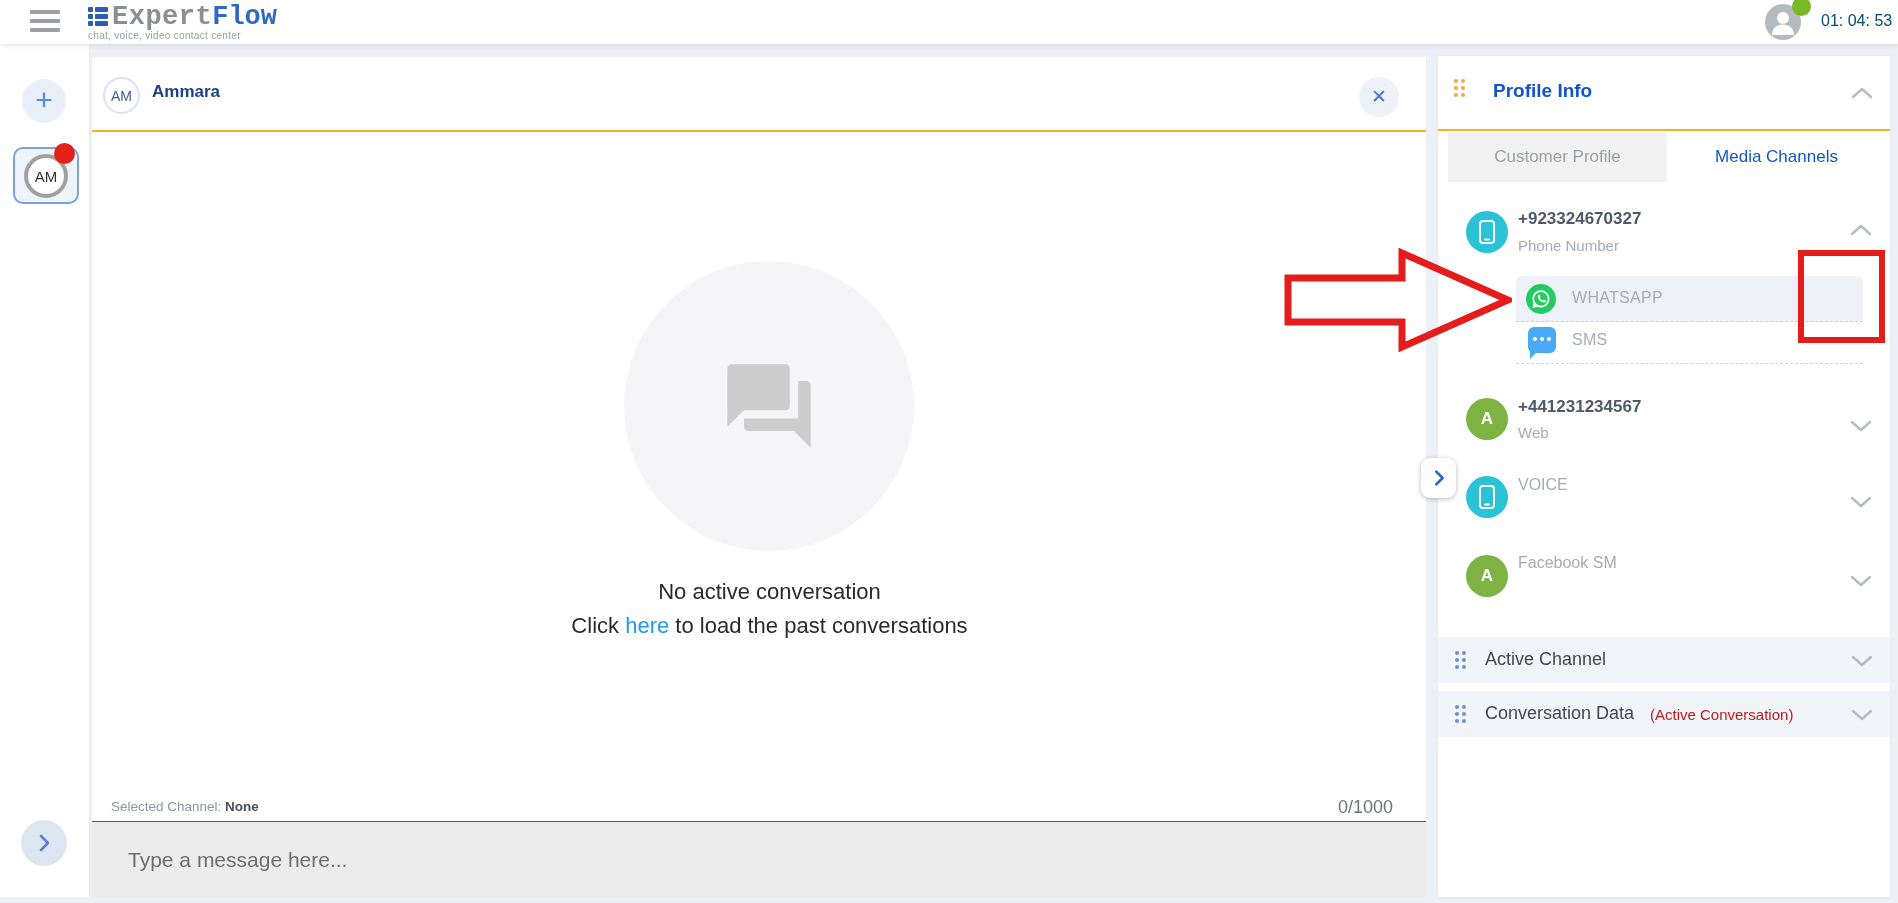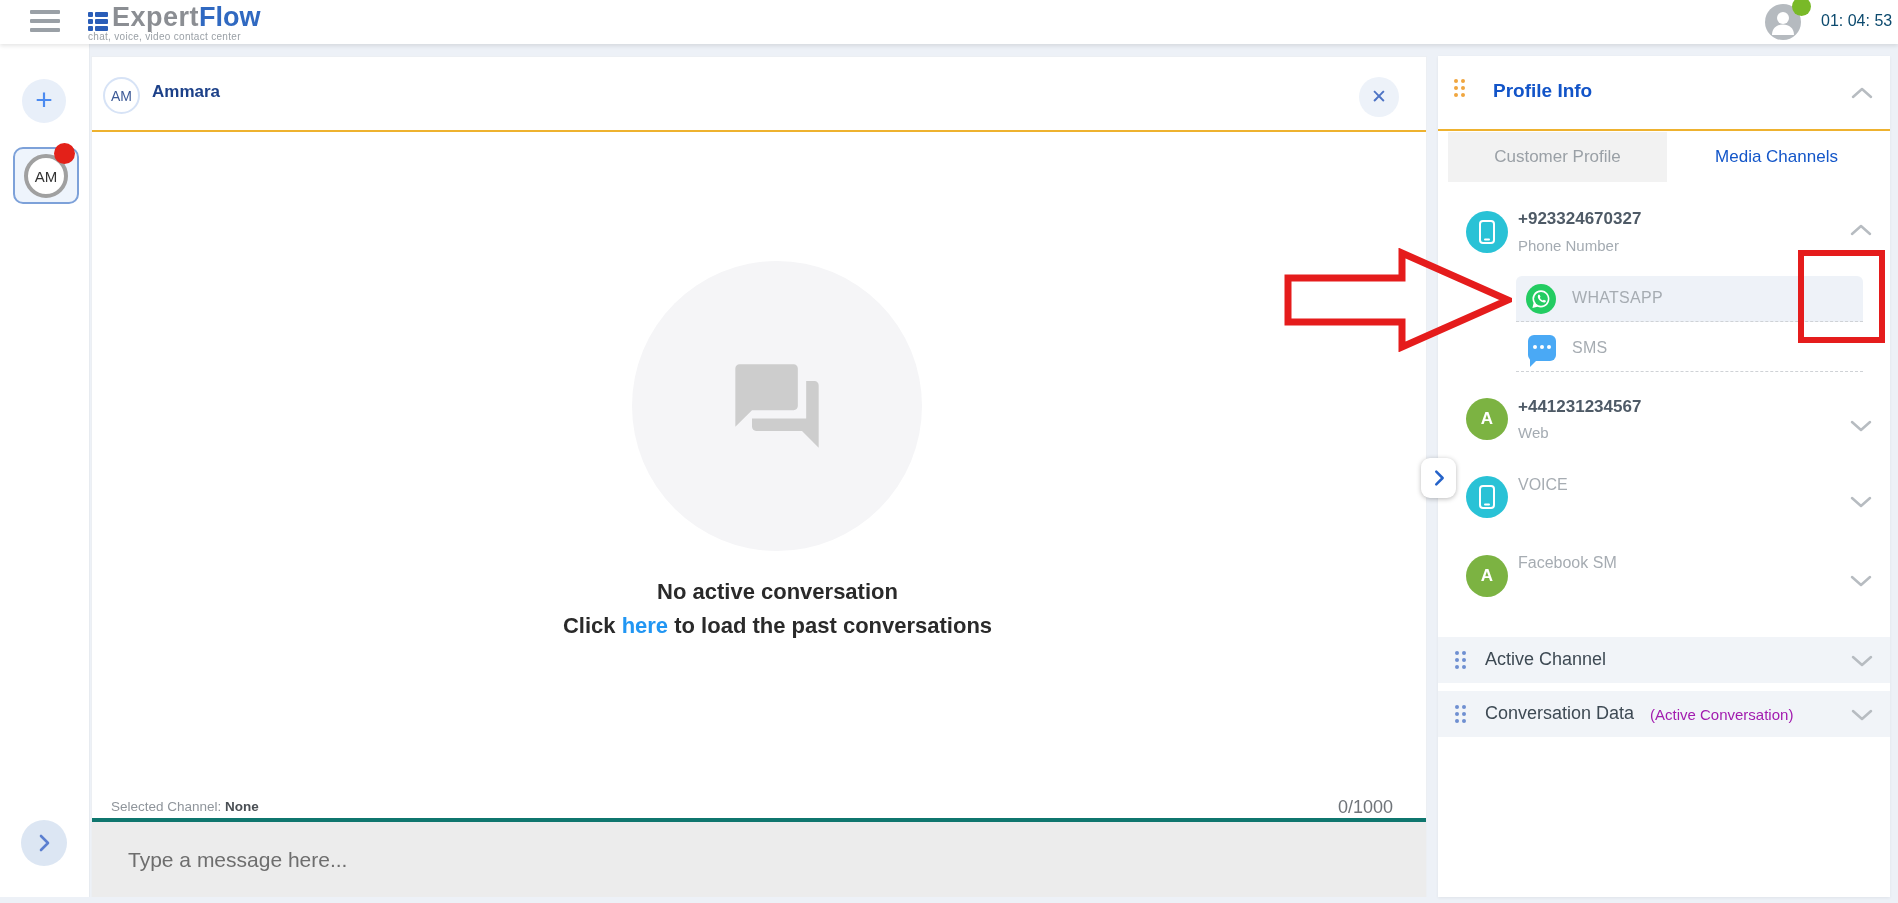--- a/index.html
+++ b/index.html
@@ -6,21 +6,21 @@
   html,body { width:1898px; height:903px; }
   body { font-family:"Liberation Sans", sans-serif; background:#edf1f7; overflow:hidden; }
   .stage { position:relative; width:1898px; height:903px; }
 
   
   .topbar { position:absolute; left:0; top:0; width:1898px; height:44px; background:#fff;
             box-shadow:0 2px 4px rgba(0,0,0,.10); z-index:20; }
   .hamburger { position:absolute; left:30px; top:10px; width:30px; height:24px; cursor:pointer; }
   .hamburger span { display:block; width:30px; height:4px; background:#9aa0a6; margin-bottom:5px; border-radius:1px; }
   .logo { position:absolute; left:88px; top:2px; }
-  .logo-row { display:flex; align-items:flex-end; }
+  .logo-row { display:flex; align-items:center;font-family:Liberation Mono, monospace; }
   .logo-glyph { display:inline-block; margin-right:4px; }
   .logo-glyph .lg-row { display:flex; align-items:center; margin-bottom:2px; }
   .lg-dot { width:5px; height:5px; background:#2a5db8; border-radius:1px; margin-right:2px; }
   .lg-bar { width:13px; height:5px; background:#2a5db8; border-radius:1px; }
   .logo-expert { font-size:27px; font-weight:700; color:#8b8e93; letter-spacing:.5px; }
   .logo-flow { font-size:27px; font-weight:600; color:#3069c1; }
   .logo-tagline { font-size:10px; color:#9aa0a6; margin-top:-2px; text-align:left; letter-spacing:.3px; }
   .agent-avatar { position:absolute; left:1765px; top:4px; width:36px; height:36px; border-radius:50%;
                   background:#b5babf; cursor:pointer; }
   .agent-avatar svg { position:absolute; left:0; top:0; }
@@ -47,32 +47,32 @@
   .chat-panel { position:absolute; left:91px; top:56px; width:1336px; height:841px; background:#fff;
                 border:1px solid #eceff3; }
   .chat-header { position:absolute; left:0; top:0; width:100%; height:75px; border-bottom:2px solid #eeb22f; }
   .contact-avatar { position:absolute; left:11px; top:20px; width:37px; height:37px; border-radius:50%;
                     border:2px solid #d7e3f6; background:#fff; text-align:center; line-height:34px;
                     font-size:14px; color:#3d5a96; }
   .contact-name { position:absolute; left:60px; top:25px; font-size:17px; font-weight:700; color:#1d4189; }
   .close-chat-btn { position:absolute; right:27px; top:20px; width:40px; height:40px; border-radius:50%;
                     background:#edf2f9; color:#4d73c4; font-size:19px; text-align:center; line-height:40px; cursor:pointer; }
 
-  .empty-wrap { position:absolute; left:8px; top:77px; width:100%; height:665px;font-weight:bold; }
+  .empty-wrap { position:absolute; left:0; top:77px; width:100%; height:665px; }
   .empty-circle { position:absolute; left:532px; top:127px; width:290px; height:290px; border-radius:50%;
                   background:#f5f5f7; display:flex; align-items:center; justify-content:center; }
   .empty-title { position:absolute; left:0; top:445px; width:1355px; text-align:center; font-size:22px; color:#2a2a2a; }
   .empty-sub { position:absolute; left:0; top:479px; width:1355px; text-align:center; font-size:22px; color:#2a2a2a; }
   .empty-sub .load-link { color:#2196f3; cursor:pointer; }
 
   .expand-conv-btn { position:absolute; left:1421px; top:458px; width:35px; height:40px; background:#fff;
                      border-radius:9px; box-shadow:0 1px 5px rgba(0,0,0,.28); z-index:15; cursor:pointer;
                      display:flex; align-items:center; justify-content:center; }
 
-  .chat-statusbar { position:absolute; left:0; top:734px; width:100%; height:31px; border-bottom:4px solid #0f766e; }
+  .chat-statusbar { position:absolute; left:0; top:734px; width:100%; height:31px; border-bottom:1px solid #0f766e; }
   .sel-channel { position:absolute; left:19px; top:8px; font-size:13.5px; color:#8f959b; }
   .sel-channel b { color:#4a4f54; font-weight:700; }
   .char-counter { position:absolute; right:33px; top:6px; font-size:18px; color:#6f7479; }
   .composer { position:absolute; left:0; top:765px; width:100%; height:75px; background:#ececec; }
   .composer input { position:absolute; left:36px; top:0; width:1260px; height:75px; background:transparent;
                     border:none; outline:none; font-family:"Liberation Sans",sans-serif; font-size:21px; color:#555; }
   .composer input::placeholder { color:#6e6e6e; opacity:1; }
 
   
   .right-panel { position:absolute; left:1438px; top:56px; width:452px; height:841px; background:#fff;
@@ -105,21 +105,21 @@
   .ch-name { position:absolute; left:56px; top:13px; font-size:16px; color:#a6acb2; letter-spacing:.3px; }
   .sms-glyph { position:absolute; left:12px; top:9px; width:28px; height:26px; background:#4aa9f5; border-radius:6px; }
   .sms-glyph:after { content:""; position:absolute; left:2px; bottom:-6px; border:5px solid transparent;
                      border-top-color:#4aa9f5; border-left-color:#4aa9f5; }
   .sms-dots { position:absolute; left:5px; top:10px; display:flex; gap:3px; }
   .sms-dots i { width:4px; height:4px; background:#fff; border-radius:50%; display:block; }
 
   .section-bar { position:absolute; left:0; width:452px; height:46px; background:#f1f4f8; cursor:pointer; }
   .section-bar .drag-handle { left:17px; top:14px; }
   .section-title { position:absolute; left:47px; top:12px; font-size:18px; color:#3e4a54; }
-  .section-badge { position:absolute; left:212px; top:15px; font-size:15px; color:#a21caf; }
+  .section-badge { position:absolute; left:212px; top:15px; font-size:15px; color:#b91c1c; }
 
   
   .annot-box { position:absolute; left:1798px; top:250px; width:87px; height:93px; border:6px solid #e51c1c; z-index:30; }
   .annot-arrow { position:absolute; left:1284px; top:248px; z-index:30; pointer-events:none; }
 </style>
 </head>
 <body>
 
 <div class="stage">
 
@@ -253,21 +253,21 @@
         <svg width="30" height="30" viewBox="0 0 30 30">
           <circle cx="15" cy="15" r="15" fill="#23cc62"></circle>
           <path d="M15 6.2a8.6 8.6 0 0 0-7.4 12.9L6.4 24l5-1.3A8.6 8.6 0 1 0 15 6.2z" fill="#fff"></path>
           <circle cx="15" cy="14.8" r="6.9" fill="#23cc62"></circle>
           <path d="M12.1 11.2c.5-1 1.3-.8 1.6-.2l.7 1.3c.2.5-.1.9-.4 1.2-.3.3.5 1.5 1.5 2.3.8.6 1.3.8 1.6.5.3-.3.7-.7 1.2-.4l1.2.7c.6.3.6 1.2-.3 1.7-1.4.8-4.5-.6-6.1-2.5-1.3-1.6-1.6-3.5-1-4.6z" fill="#fff"></path>
         </svg>
       </span>
       <span class="ch-name">WHATSAPP</span>
 
     </div>
-    <div class="channel-row" style="top:270px;">
+    <div class="channel-row" style="top:262px;">
       <span class="sms-glyph">
         <span class="sms-dots">
             <i></i>
             <i></i>
             <i></i>
           </span>
       </span>
       <span class="ch-name">SMS</span>
     </div>
 

